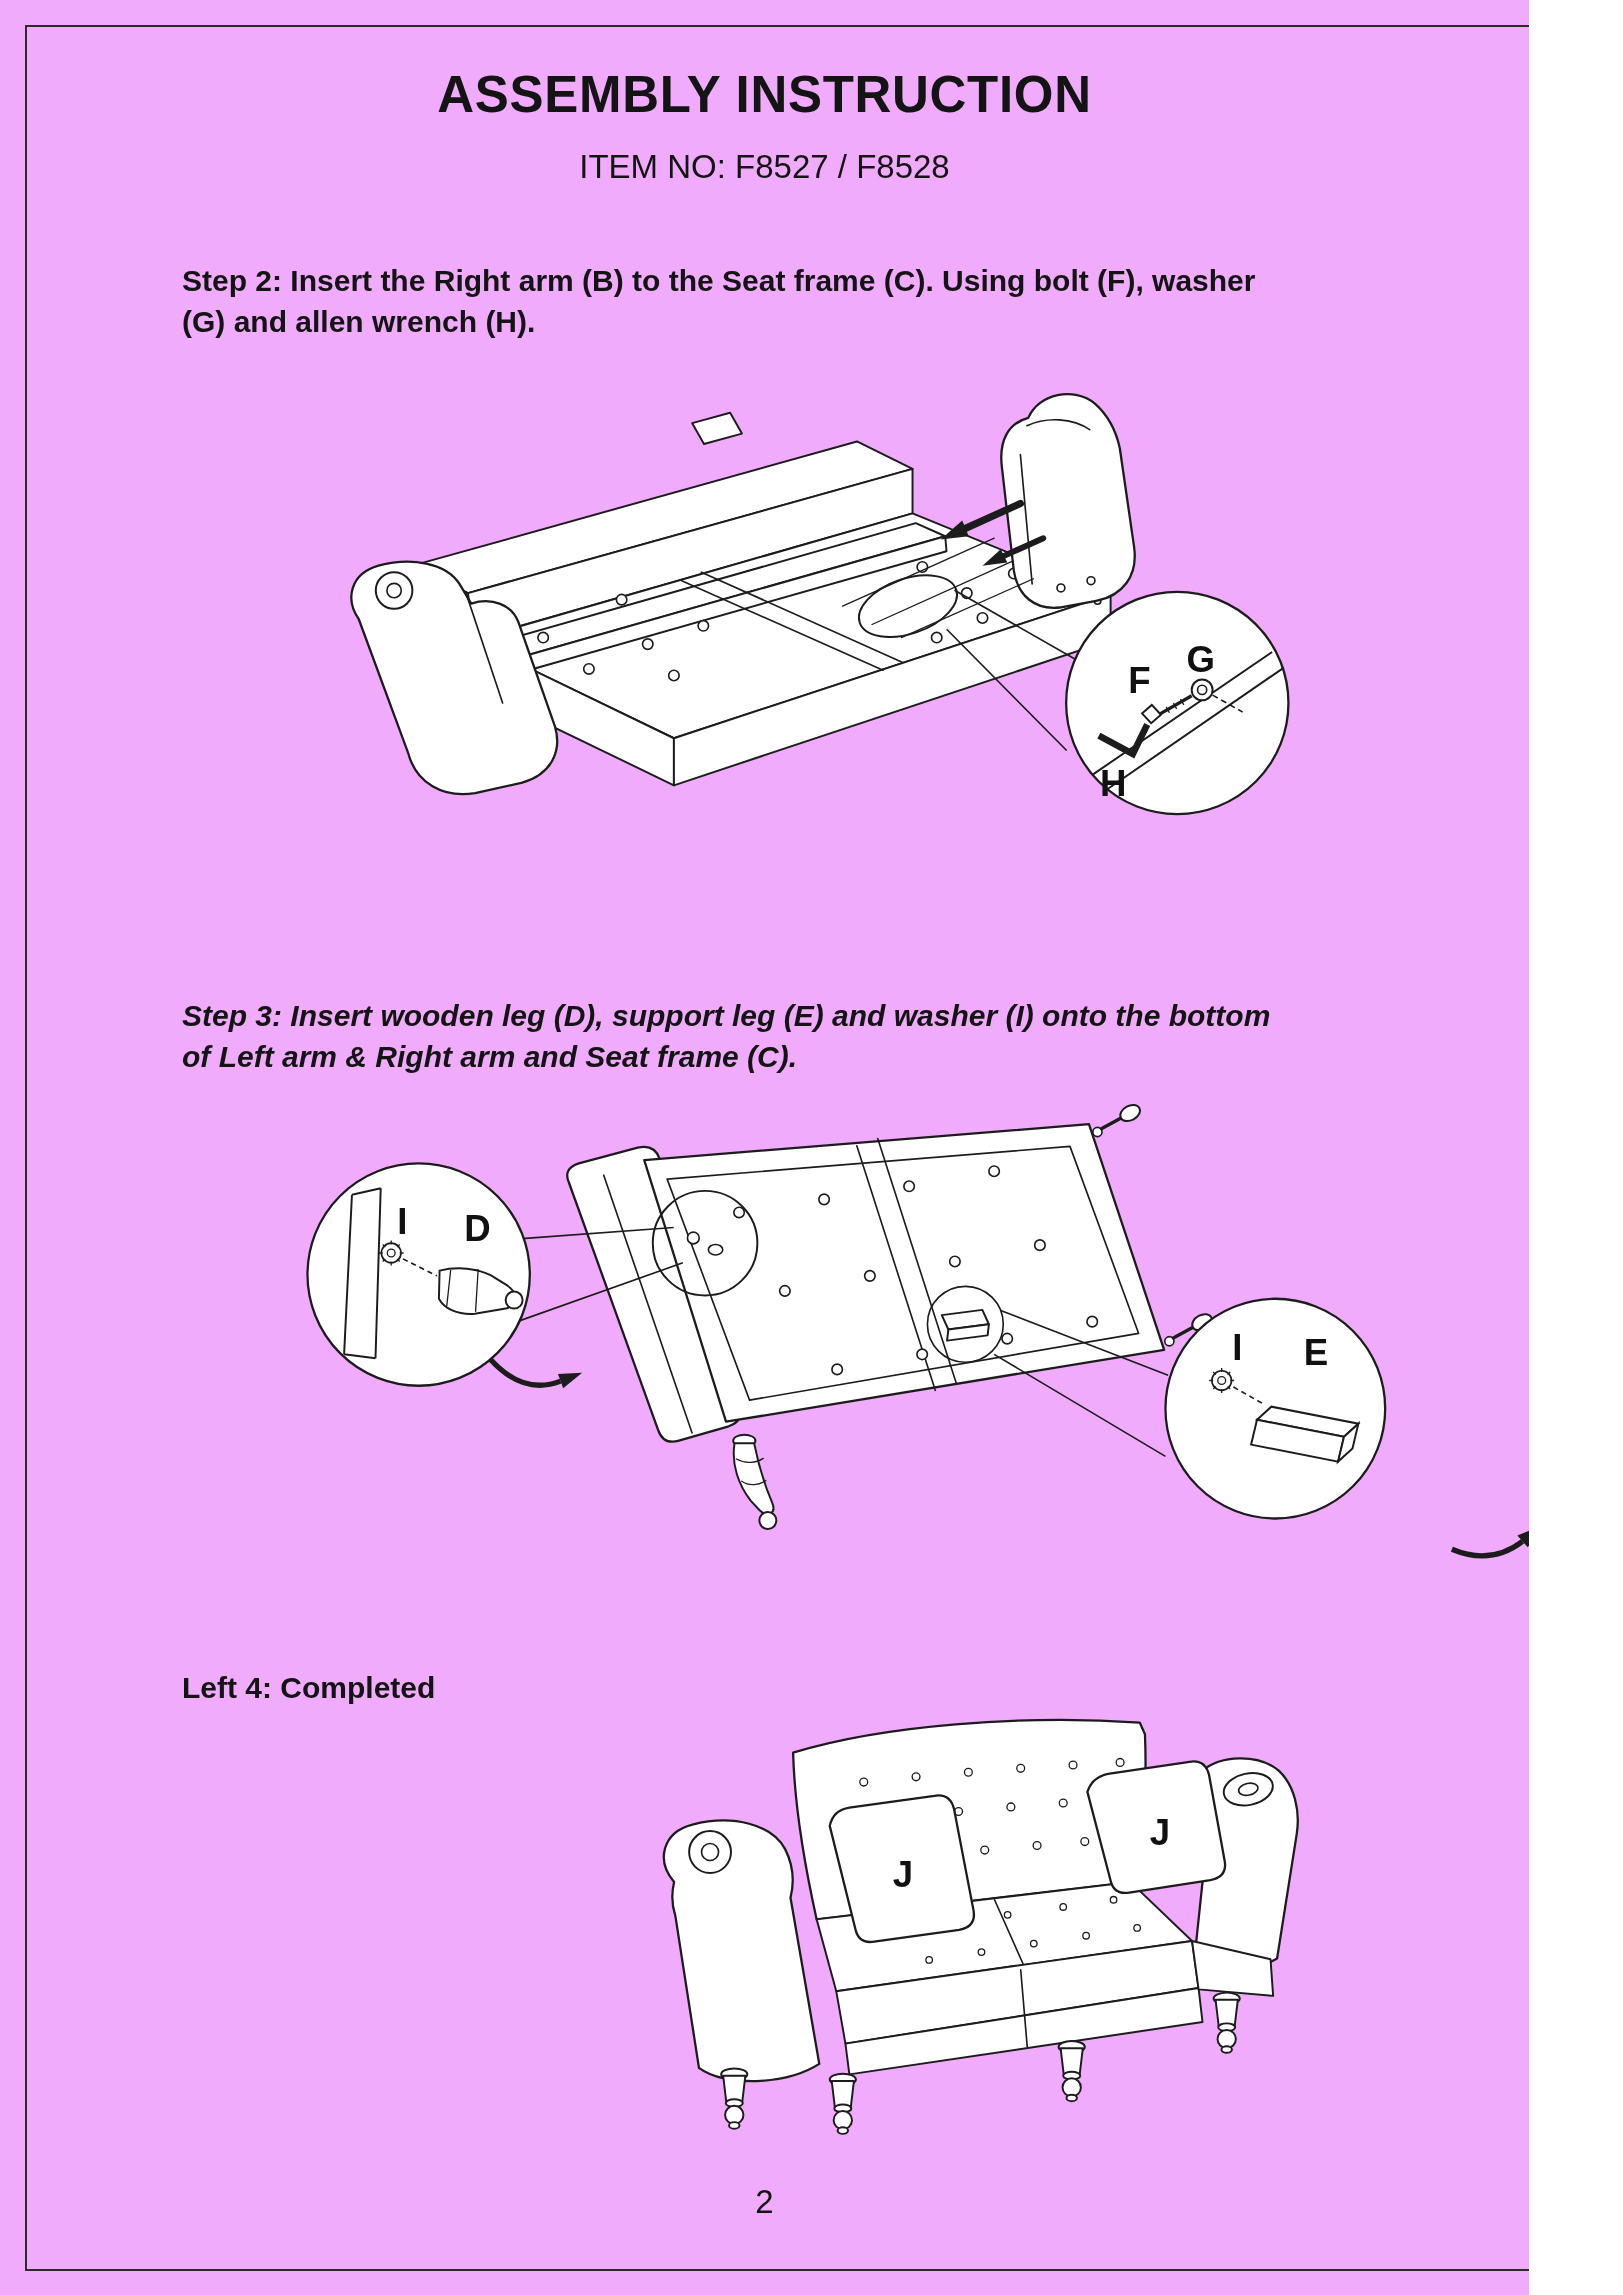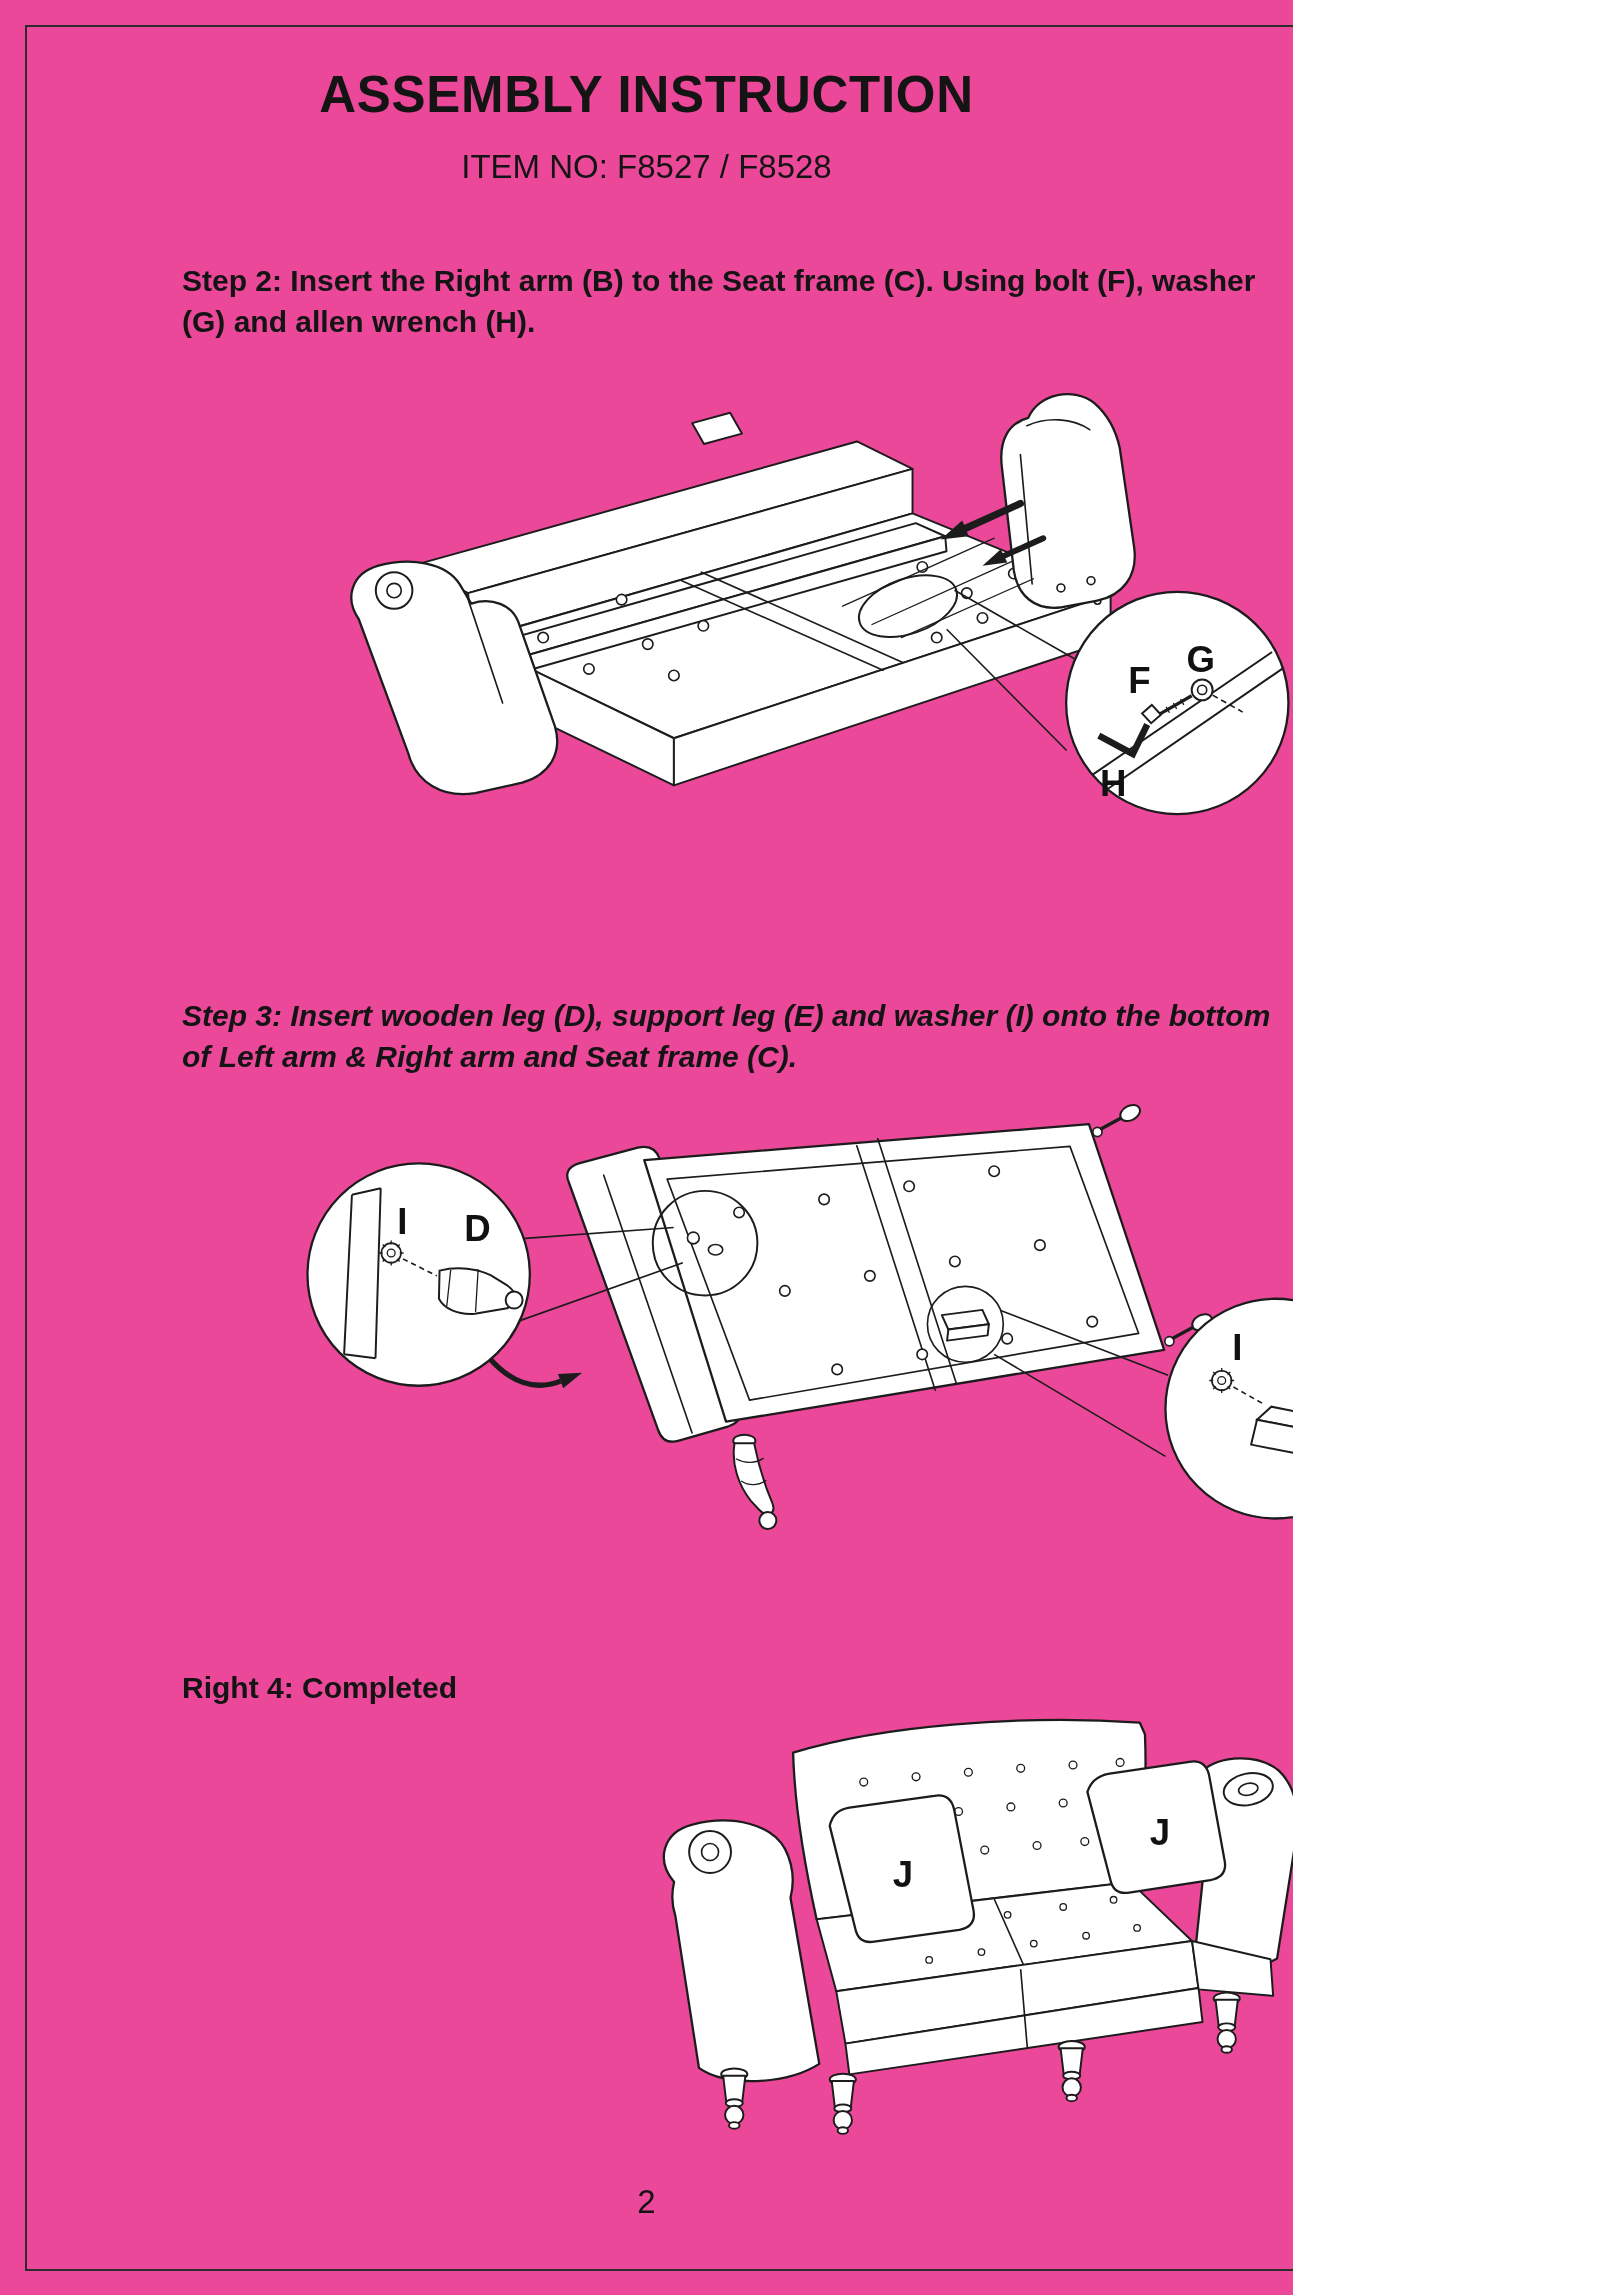--- a/index.html
+++ b/index.html
@@ -1,18 +1,18 @@
 <!DOCTYPE html>
 <html style="font-size:10.5px"><head>
 <meta charset="utf-8">
 <style>
   * { margin:0; padding:0; box-sizing:border-box; }
   html,body { background:#ffffff; }
   body { width:1623px; height:2295px; font-family:"Liberation Sans", sans-serif; color:#161616; }
-  .page { position:relative; width:1293px; height:2295px; background:#ec4899; overflow:hidden; }
+  .page { position:relative; width:1529px; height:2295px; background:#f0abfc; overflow:hidden; }
   .frame { position:absolute; left:25px; top:25px; width:1574px; height:2246px; border:2px solid #2b2b2b; }
   .title { position:absolute; top:65px; left:0; width:100%; text-align:center;
            font-size:51px; font-weight:700; letter-spacing:0.7px; color:#141414; }
   .itemno { position:absolute; top:148px; left:0; width:100%; text-align:center;
             font-size:33px; font-weight:400; color:#141414; }
   .step { position:absolute; left:182px; width:1315px; font-size:30px; line-height:1.38;
           font-weight:700; white-space:pre-line; color:#141414; }
   .step2 { top:260px; }
   .step3 { top:995px;font-style:italic; }
   .step4 { top:1667px; }
@@ -208,21 +208,21 @@
       </g>
       <text class="dlabel" x="1462" y="400" text-anchor="middle">I</text>
       <text class="dlabel" x="1582" y="408" text-anchor="middle">E</text>
     </g>
     <g>
       <path class="ln" stroke-width="8" d="M1790,690 Q1850,715 1898,678"></path>
       <polygon class="fb" points="1925,655 1906,687 1890,669"></polygon>
     </g>
   </svg>
 
-  <div class="step step4">Right 4: Completed</div>
+  <div class="step step4">Left 4: Completed</div>
 
   <svg id="svg3" width="824" height="478" viewBox="0 0 1260 730">
     <defs>
       <g id="leg" class="fw" stroke-width="3">
         <ellipse cx="0" cy="6" rx="20" ry="9"></ellipse>
         <path d="M-17,8 L17,8 L12,50 L-12,50 Z"></path>
         <ellipse cx="0" cy="50" rx="13" ry="6"></ellipse>
         <circle cx="0" cy="68" r="14"></circle>
         <ellipse cx="0" cy="84" rx="8" ry="5"></ellipse>
       </g>

